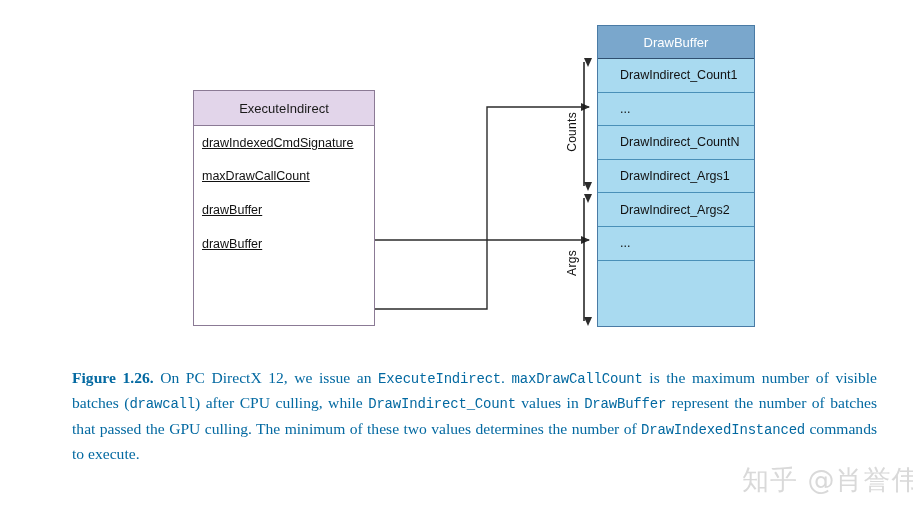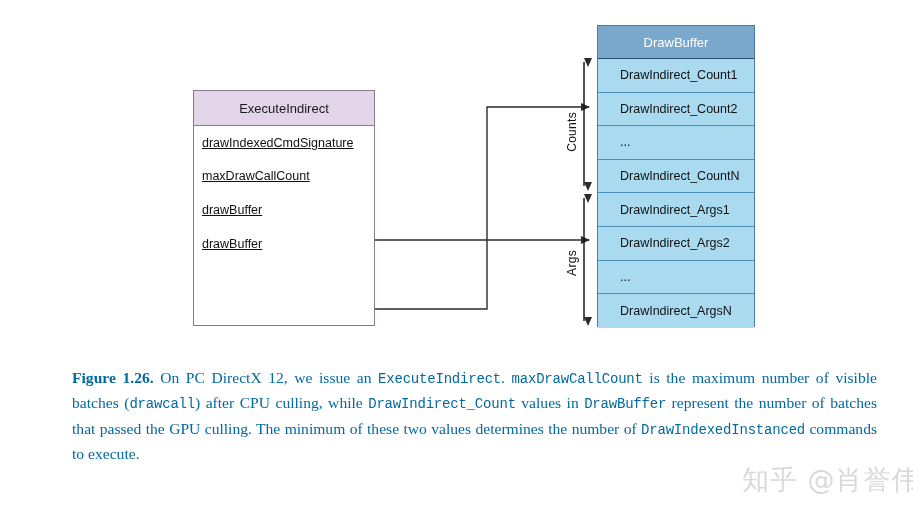--- a/index.html
+++ b/index.html
@@ -136,27 +136,25 @@
     <div id="exec-header">ExecuteIndirect</div>
     <div class="exec-row">drawIndexedCmdSignature</div>
     <div class="exec-row">maxDrawCallCount</div>
     <div class="exec-row">drawBuffer</div>
     <div class="exec-row">drawBuffer</div>
   </div>
 
   <div class="box" id="draw-box">
     <div id="draw-header">DrawBuffer</div>
     <div class="draw-row">DrawIndirect_Count1</div>
-    <div class="draw-row">DrawIndirect_Count2</div>
     <div class="draw-row">...</div>
     <div class="draw-row">DrawIndirect_CountN</div>
     <div class="draw-row">DrawIndirect_Args1</div>
     <div class="draw-row">DrawIndirect_Args2</div>
     <div class="draw-row">...</div>
-    <div class="draw-row last">DrawIndirect_ArgsN</div>
   </div>
 
   <div class="brk-label" id="counts-label">Counts</div>
   <div class="brk-label" id="args-label">Args</div>
 
   <div id="caption"><b>Figure 1.26.</b><span> On PC DirectX 12, we issue an </span><span class="mono">ExecuteIndirect</span><span>. </span><span class="mono">maxDrawCallCount</span><span> is the maximum number of visible batches (</span><span class="mono">drawcall</span><span>) after CPU culling, while </span><span class="mono">DrawIndirect_Count</span><span> values in </span><span class="mono">DrawBuffer</span><span> represent the number of batches that passed the GPU culling. The minimum of these two values determines the number of </span><span class="mono">DrawIndexedInstanced</span><span> commands to execute.</span></div>
 
   <div id="watermark">知乎 @肖誉伟</div>
 
 </div>

